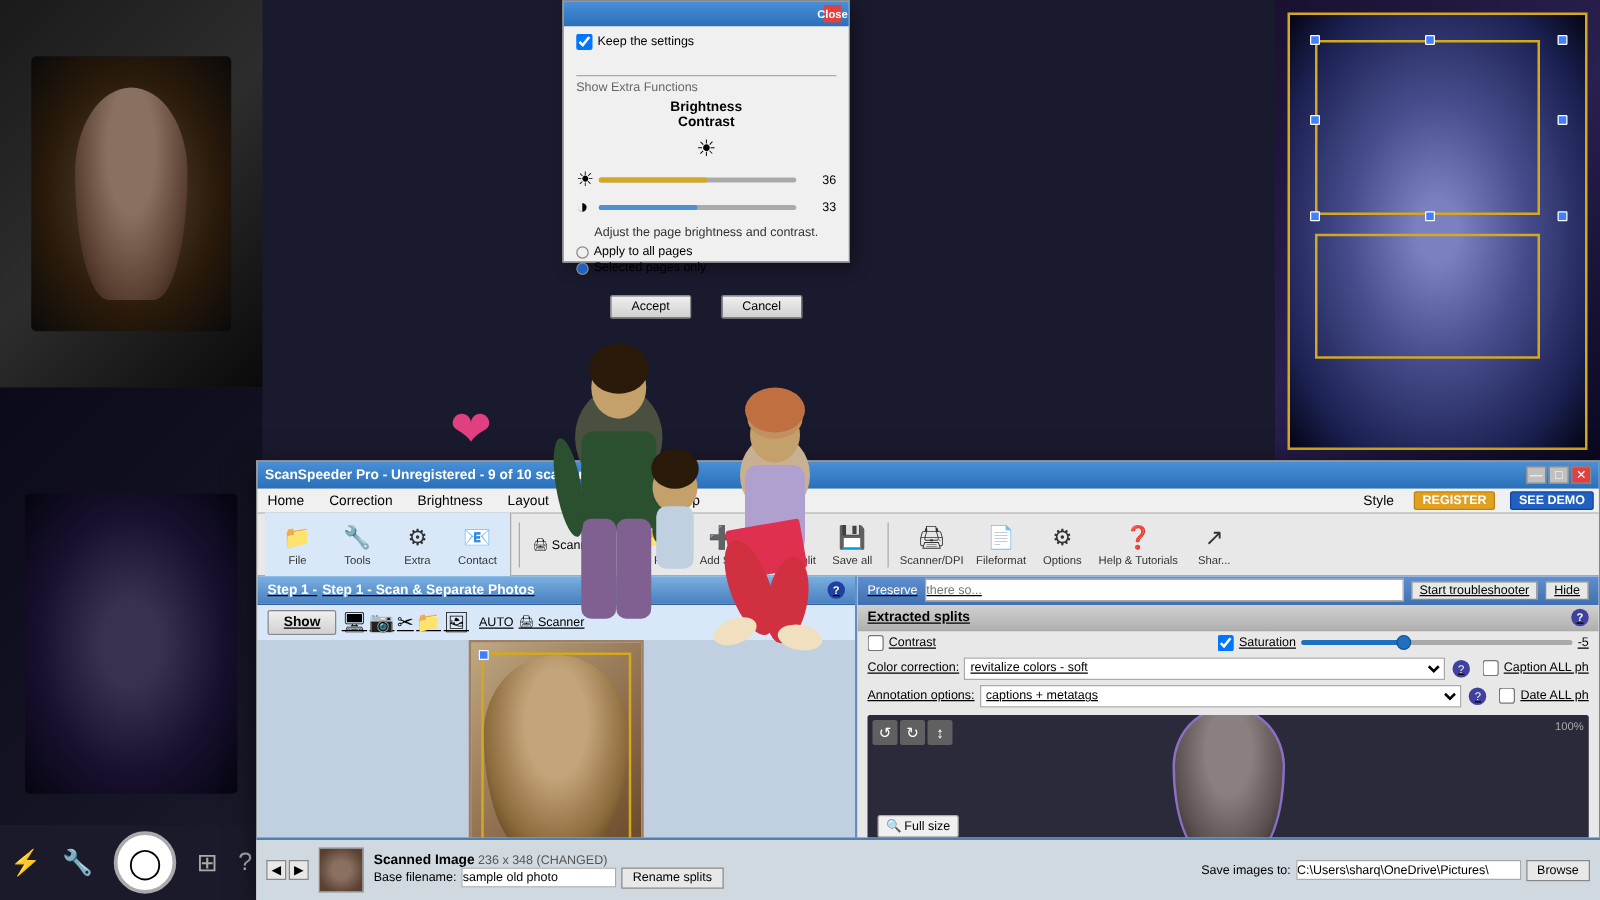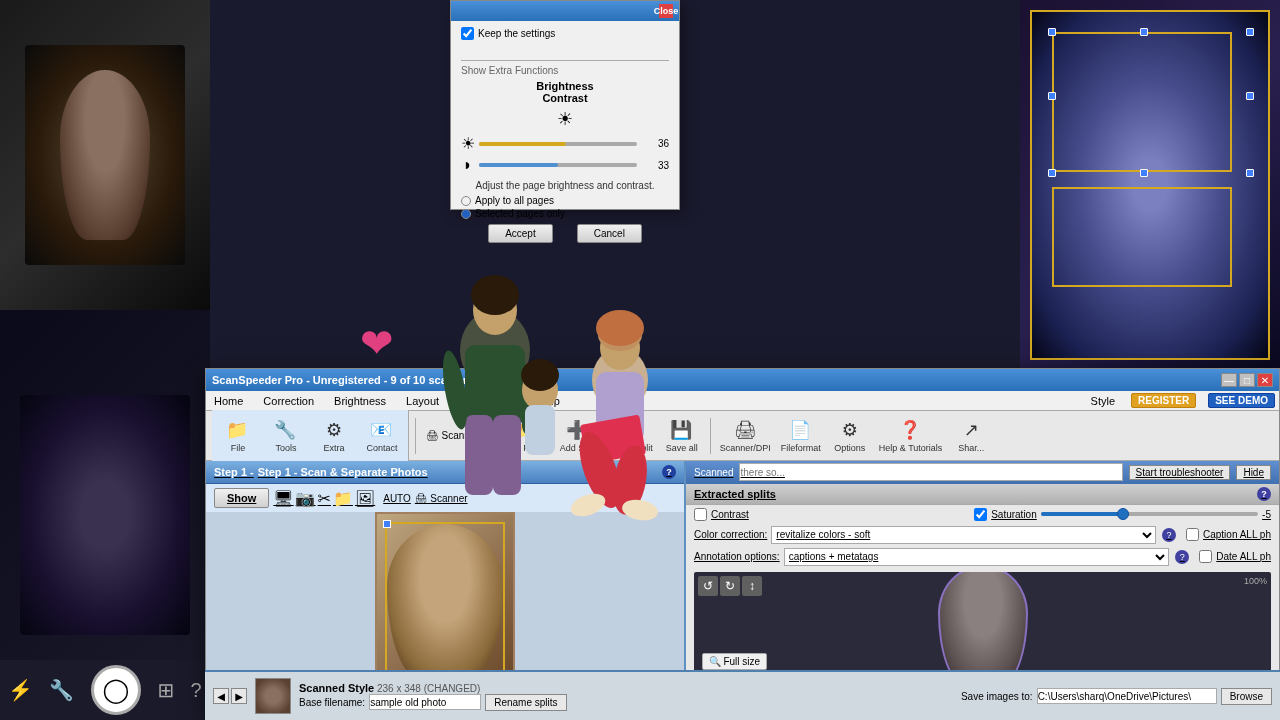--- a/index.html
+++ b/index.html
@@ -199,21 +199,21 @@
     .dialog-body { padding: 6px 10px; font-size: 10px; }
     .dialog-label { font-size: 11px; font-weight: bold; text-align: center; margin-bottom: 4px; }
     .dialog-slider-row { display: flex; align-items: center; gap: 4px; margin: 3px 0; }
     .dialog-slider { flex: 1; height: 4px; background: #aaa; border-radius: 2px; position: relative; }
     .dialog-slider-fill { height: 100%; border-radius: 2px; }
     .dialog-value { width: 28px; text-align: right; font-size: 10px; }
     .dialog-desc { font-size: 10px; text-align: center; color: #333; margin: 6px 0 4px; }
     .dialog-radio-row { display: flex; align-items: center; gap: 4px; margin: 2px 0; font-size: 10px; }
     .dialog-radio { width: 10px; height: 10px; border-radius: 50%; border: 1px solid #888; }
     .dialog-radio.checked { background: #2060c0; }
-    .dialog-btn-row { display: flex; justify-content: center; gap: 24px; margin-top: 5px; }
+    .dialog-btn-row { display: flex; justify-content: center; gap: 24px; margin-top: 16px; }
     .dialog-btn {
       padding: 3px 16px; border: 1px solid #888; border-radius: 2px;
       background: linear-gradient(180deg, #f0f0f0, #d0d0d0); font-size: 10px; cursor: pointer;
     }
 
     
     .illustration {
       position: absolute; bottom: 90px; left: 340px; width: 380px; height: 400px;
       pointer-events: none; z-index: 50;
     }
@@ -523,21 +523,21 @@
       <div class="scan-step">
         <span>Step 2 - Extract &amp; Adjust</span>
         <div class="step-help">?</div>
       </div>
 
     </div>
 
     <div class="extracted-panel">
 
       <div style="height:30px;background:linear-gradient(180deg,#6090d0,#4070b0);display:flex;align-items:center;padding:0 8px;gap:6px;font-size:10px;color:#fff;">
-        <span>Scanned</span>
+        <span>Preserve</span>
         <input type="text" style="flex: 1 1 0%; height: 18px; font-size: 10px; border: 1px solid rgb(170, 170, 170);" placeholder="there so...">
         <button style="padding:1px 6px;font-size:10px;background:#e8e8e8;border:1px solid #888;">Start troubleshooter</button>
         <button style="padding:1px 6px;font-size:10px;background:#e8e8e8;border:1px solid #888;">Hide</button>
       </div>
 
       <div class="extracted-header">
         <span>Extracted splits</span>
         <div class="step-help" style="background:#4040a0;">?</div>
       </div>
 
@@ -611,26 +611,26 @@
 
 <div class="bottom-bar">
 
   <div style="display:flex;gap:2px;">
     <div style="width:16px;height:16px;background:#e8e8e8;border:1px solid #888;display:flex;align-items:center;justify-content:center;font-size:10px;cursor:pointer;">◀</div>
     <div style="width:16px;height:16px;background:#e8e8e8;border:1px solid #888;display:flex;align-items:center;justify-content:center;font-size:10px;cursor:pointer;">▶</div>
   </div>
   <div class="scanned-thumb"></div>
   <div class="scanned-info">
     <div>
-      <span class="scanned-title">Scanned Style</span>
+      <span class="scanned-title">Scanned Image</span>
       <span style="font-size:10px;color:#555;"> 236 x 348 (CHANGED)</span>
     </div>
     <div style="display:flex;align-items:center;gap:4px;">
       <span>Base filename:</span>
-      <input type="text" style="width: 112px; height: 16px; font-size: 10px; border: 1px solid rgb(170, 170, 170);" value="sample old photo">
+      <input type="text" style="width: 124px; height: 16px; font-size: 10px; border: 1px solid rgb(170, 170, 170);" value="sample old photo">
       <button class="rename-btn">Rename splits</button>
     </div>
   </div>
   <div style="display:flex;align-items:center;gap:4px;font-size:10px;">
     <span>Save images to:</span>
     <input type="text" style="width: 180px; height: 16px; font-size: 10px; border: 1px solid rgb(170, 170, 170);" value="C:\Users\sharq\OneDrive\Pictures\">
     <button class="rename-btn">Browse</button>
   </div>
 </div>
 

